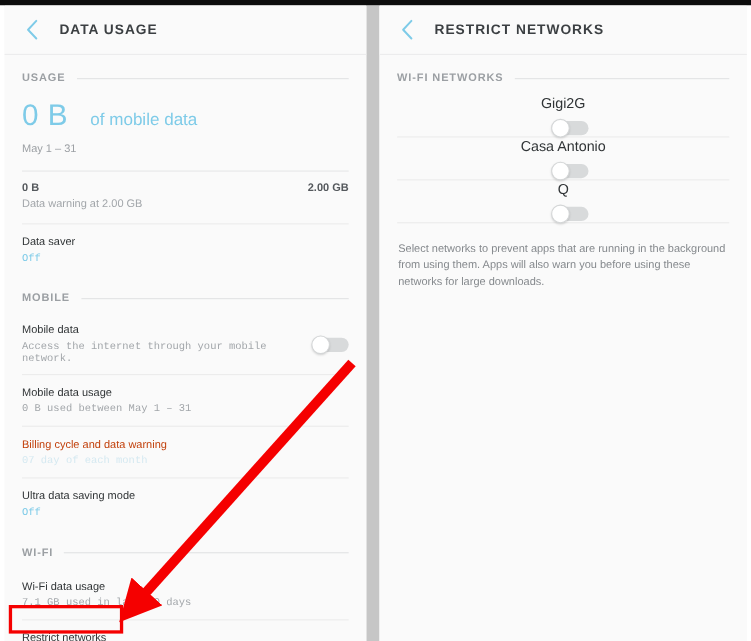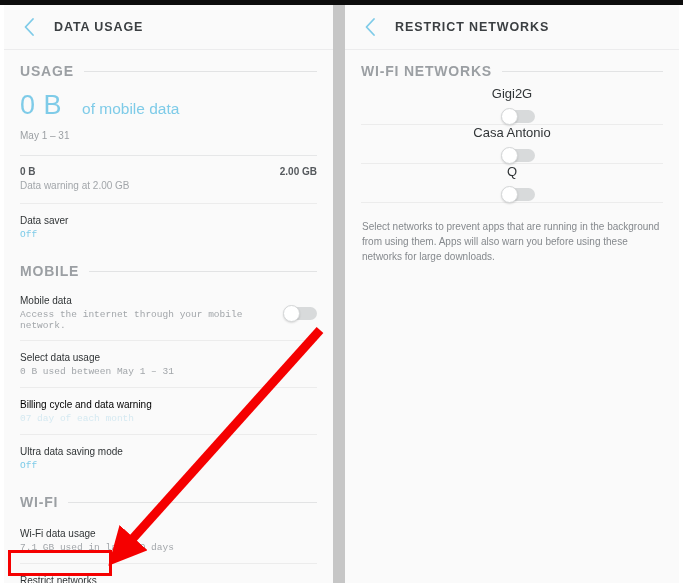--- a/index.html
+++ b/index.html
@@ -78,21 +78,21 @@
 
   
   .section-head {
     display: flex;
     align-items: center;
     padding: 0 16px;
     height: 30px;
     margin-top: 6px;
   }
   .section-head .label {
-    font-size: 14px;
+    font-size: 10px;
     font-weight: bold;
     letter-spacing: 0.8px;
     color: #9b9fa3;
     white-space: nowrap;
   }
   .section-head .rule {
     flex: 1 1 auto;
     height: 1px;
     background: #e2e3e4;
     margin-left: 10px;
@@ -160,21 +160,21 @@
     font-size: 10px;
     color: #303436;
   }
   .row-sub {
     margin-top: 3px;
     font-size: 9.5px;
     color: #a2a6aa;
     font-family: Liberation Mono, monospace;
   }
   .row-sub.accent { color: #7ecbe8; }
-  .row.disabled .row-title { color: #000000; }
+  .row.disabled .row-title { color: #c2410c; }
   .row.disabled .row-sub   { color: #d5e9f1; }
 
   .row-sep {
     height: 1px;
     background: #ececec;
     margin: 0 16px;
   }
 
   
   .switch {
@@ -314,21 +314,21 @@
         <div class="switch">
           <div class="track"></div>
           <div class="knob"></div>
         </div>
       </div>
 
       <div class="row-sep"></div>
 
       <div class="row">
         <div class="texts">
-          <div class="row-title">Select data usage</div>
+          <div class="row-title">Mobile data usage</div>
           <div class="row-sub">0 B used between May 1 – 31</div>
         </div>
       </div>
 
       <div class="row-sep"></div>
 
       <div class="row disabled">
         <div class="texts">
           <div class="row-title">Billing cycle and data warning</div>
           <div class="row-sub">07 day of each month</div>

